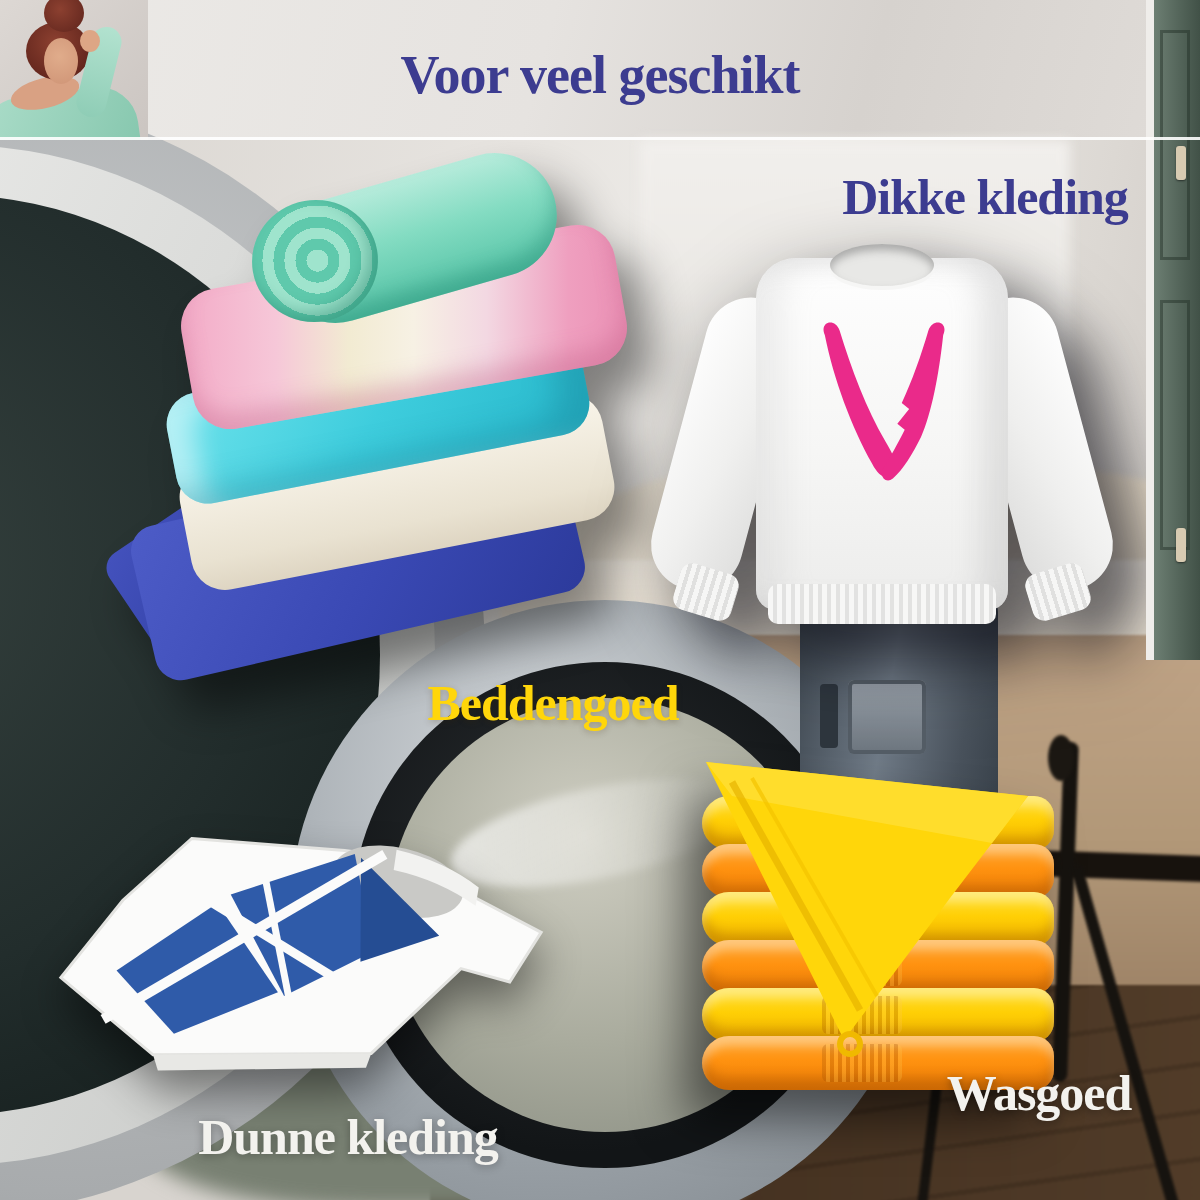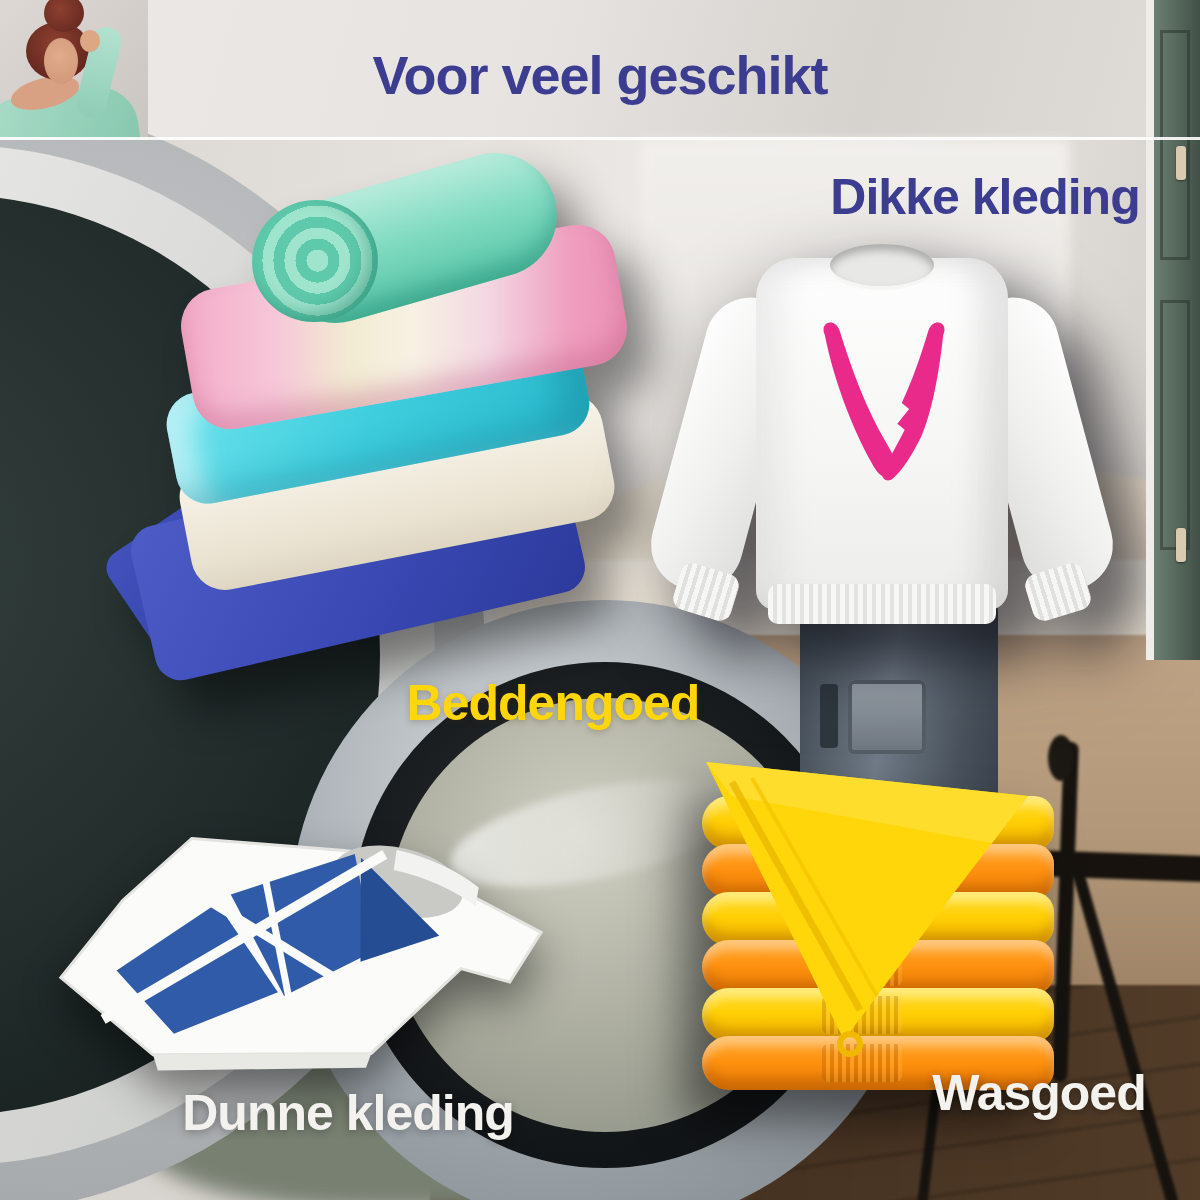--- a/index.html
+++ b/index.html
@@ -1,18 +1,18 @@
 <!DOCTYPE html>
 <html style="--c-heading: #3c3c90; --c-yellow_label: #ffd60a; --c-light_label: #f3f2ee; --c-sweater_logo_pink: #ea2a8a; --c-tshirt_logo_blue: #2f5ba9; --c-towel_yellow: #ffcf05; --c-towel_orange: #ff9210;"><head>
 <meta charset="utf-8">
 <style>
   html,body{margin:0;padding:0;background:#222;}
   #poster{
     position:relative;width:1200px;height:1200px;overflow:hidden;
-    font-family:Liberation Sans, sans-serif;
+    font-family:Liberation Serif, serif;
     background:#d8d4cf;
   }
   #poster *{position:absolute;box-sizing:border-box;}
 
   
   .top-strip{left:0;top:0;width:1200px;height:140px;
     background:linear-gradient(105deg,#eceae7 0%,#e6e3e0 45%,#d6d2ce 72%,#e0dcd8 100%);}
   .seam{left:0;top:137px;width:1200px;height:3px;background:rgba(255,255,255,.9);z-index:40;}
 
   
@@ -152,21 +152,21 @@
   .trow .band{left:120px;top:8px;width:80px;height:38px;border-radius:6px;
     background:repeating-linear-gradient(90deg,rgba(160,80,0,.28) 0 4px,rgba(255,200,80,.25) 4px 8px);}
   .washcloth{left:0;top:0;width:380px;height:330px;}
 
   
   .lbl{z-index:50;font-weight:700;letter-spacing:-1px;white-space:nowrap;}
   .lbl.title{left:600px;top:44px;transform:translateX(-50%);font-size:54px;color:var(--c-heading,#3c3c90);}
   .lbl.dikke{left:985px;top:168px;transform:translateX(-50%);font-size:50px;color:var(--c-heading,#3c3c90);}
   .lbl.beddengoed{left:553px;top:674px;transform:translateX(-50%);font-size:50px;
     color:var(--c-yellow_label,#ffd60a);text-shadow:0 2px 6px rgba(60,40,0,.25);}
-  .lbl.dunne{left:348px;top:1084px;transform:translateX(-50%);font-size:50px;
+  .lbl.dunne{left:348px;top:1108px;transform:translateX(-50%);font-size:50px;
     color:var(--c-light_label,#f3f2ee);text-shadow:0 2px 8px rgba(0,0,0,.3);}
   .lbl.wasgoed{left:1010px;top:1064px;transform:translateX(-50%);font-size:50px;
     color:var(--c-light_label,#f3f2ee);text-shadow:0 2px 8px rgba(0,0,0,.35);margin-left:29px;}
 </style>
 </head>
 <body>
 
 <div id="poster">
 
   <div class="top-strip"></div>

